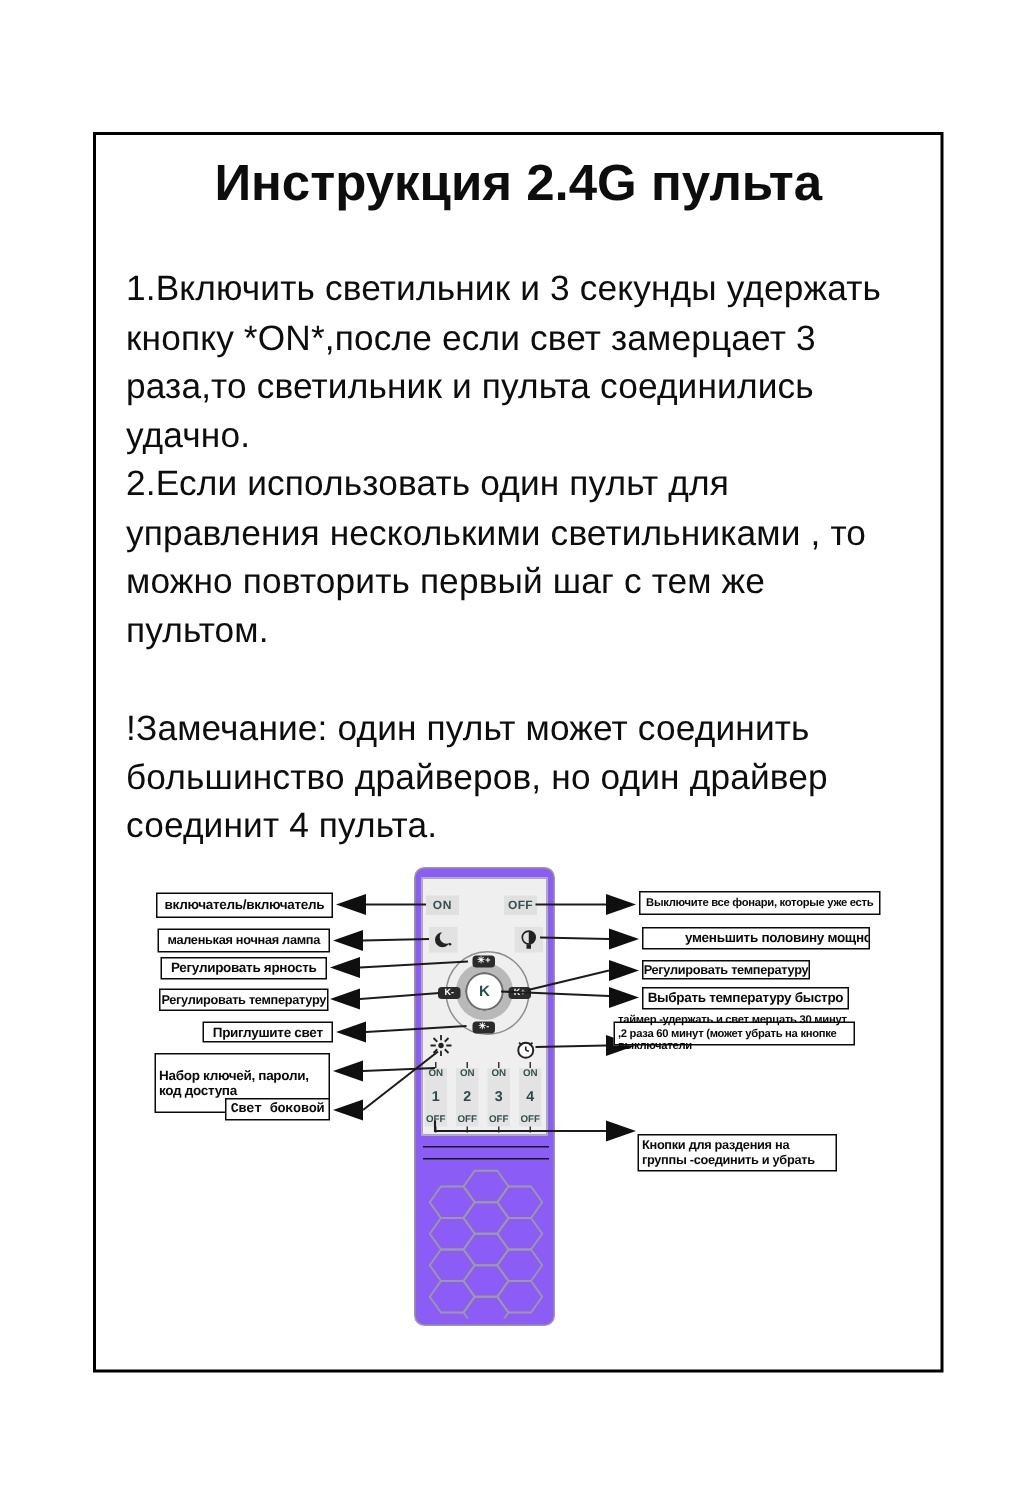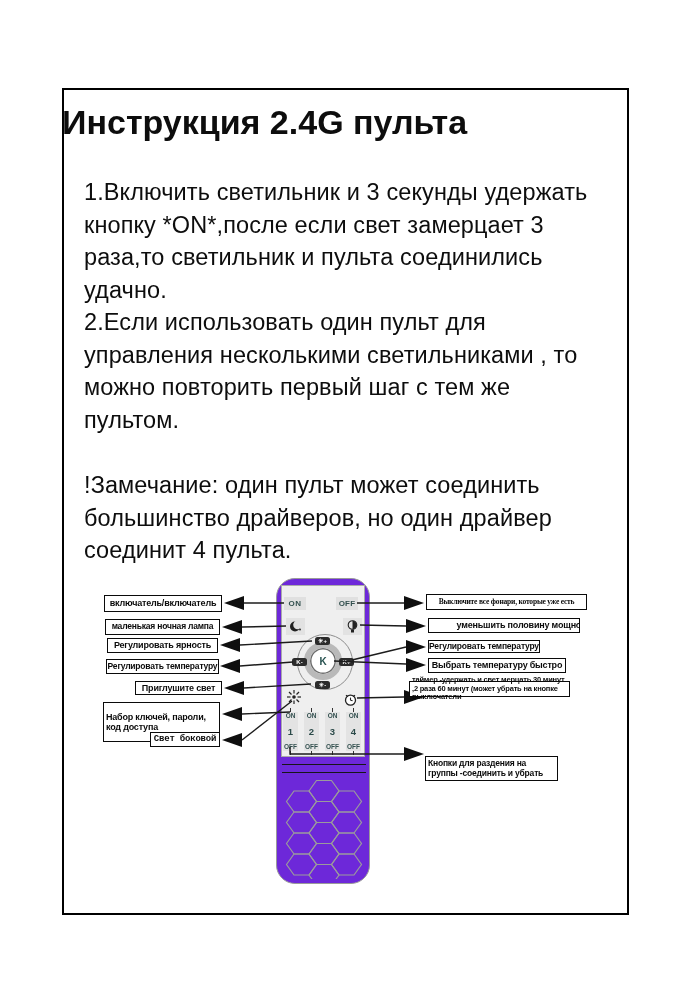--- a/index.html
+++ b/index.html
@@ -1,36 +1,36 @@
 <!DOCTYPE html>
 <html><head>
 <meta charset="utf-8">
 <style>
   html,body{margin:0;padding:0;background:#fff;}
   .page{position:relative;width:690px;height:1000px;background:#ffffff;overflow:hidden;
         font-family:"Liberation Sans",sans-serif;color:#111;}
   .frame{position:absolute;left:62px;top:88px;width:563px;height:823px;border:2px solid #000;}
-  .title{position:absolute;left:62px;top:103px;width:567px;margin:0;text-align:left;
+  .title{position:absolute;left:62px;top:103px;width:567px;margin:0;text-align:center;
          font-size:34px;font-weight:bold;letter-spacing:0px;color:#0d0d0d;}
   .para{position:absolute;left:84px;width:522px;margin:0;font-size:23.5px;line-height:32.5px;
         letter-spacing:0.1px;color:#0d0d0d;}
   #p1{top:176px;}
   #p2{top:306px;}
   #note{top:469px;}
 
   
   .callout{position:absolute;border:1px solid #0a0a0a;background:#fff;color:#0a0a0a;
            font-weight:bold;display:flex;align-items:center;justify-content:center;
            text-align:center;letter-spacing:-0.2px;line-height:1.15;box-sizing:border-box;}
   .nowrap{white-space:nowrap;overflow:hidden;}
   .alignleft{justify-content:flex-start;text-align:left;padding:1px 2px;}
 
   
-  .remote{position:absolute;left:276px;top:578px;width:94px;height:306px;background:#6d28d9;
-          border:1.5px solid #9a9a9a;border-radius:19px;box-sizing:border-box;}
+  .remote{position:absolute;left:276px;top:578px;width:94px;height:306px;background:#8b5cf6;
+          border:1.5px solid #9a9a9a;border-radius:7px;box-sizing:border-box;}
   .panel{position:absolute;left:4px;top:6px;width:82px;height:170px;border:1px solid #aaa;
          background:#efefef;}
   .rbtn{position:absolute;background:#e0e0e0;color:#33504f;font-weight:bold;
         display:flex;align-items:center;justify-content:center;}
   .btn-on {left:7px;top:18px;width:22px;height:13px;font-size:8px;letter-spacing:0.5px;}
   .btn-off{left:59px;top:18px;width:22px;height:13px;font-size:8px;letter-spacing:0.2px;}
   .sq{position:absolute;width:19px;height:17px;background:#e2e2e2;display:flex;
       align-items:center;justify-content:center;}
   .sq-moon{left:9px;top:39px;}
   .sq-bulb{left:66px;top:39px;}
@@ -219,19 +219,19 @@
   </svg>
 
   <div class="callout nowrap" style="left:104px;top:595px;width:118px;height:17px;font-size:9px;">включатель/включатель</div>
   <div class="callout nowrap" style="left:105px;top:619px;width:115px;height:16px;font-size:8.5px;">маленькая ночная лампа</div>
   <div class="callout nowrap" style="left:107px;top:638px;width:111px;height:15px;font-size:9px;">Регулировать ярность</div>
   <div class="callout nowrap" style="left:106px;top:659px;width:113px;height:15px;font-size:8.5px;">Регулировать температуру</div>
   <div class="callout nowrap" style="left:135px;top:681px;width:87px;height:14px;font-size:9px;">Приглушите свет</div>
   <div class="callout alignleft" style="left:103px;top:702px;width:117px;height:40px;font-size:9px;">Набор ключей, пароли, код доступа</div>
   <div class="callout nowrap" style="left:150px;top:732px;width:70px;height:15px;font-size:9px;font-family:Liberation Mono, monospace;">Свет боковой</div>
 
-  <div class="callout nowrap" style="left:426px;top:594px;width:161px;height:16px;font-size:7.5px;font-family:Liberation Serif, serif;">Выключите все фонари, которые уже есть</div>
+  <div class="callout nowrap" style="left:426px;top:594px;width:161px;height:16px;font-size:7.5px;">Выключите все фонари, которые уже есть</div>
   <div class="callout nowrap" style="left:428px;top:618px;width:152px;height:15px;font-size:9px;padding-left:44px;">уменьшить половину мощности</div>
   <div class="callout nowrap" style="left:428px;top:640px;width:112px;height:13px;font-size:8.5px;">Регулировать температуру</div>
   <div class="callout nowrap" style="left:428px;top:658px;width:138px;height:15px;font-size:9px;">Выбрать температуру быстро</div>
   <div class="callout alignleft" style="left:409px;top:681px;width:161px;height:16px;font-size:7.5px;">таймер -удержать и свет мерцать 30 минут ,2 раза 60 минут (может убрать на кнопке выключатели</div>
   <div class="callout alignleft" style="left:425px;top:740px;width:133px;height:25px;font-size:8.5px;margin-top:16px;">Кнопки для раздения на группы -соединить и убрать</div>
 </div>
 
 </body></html>

